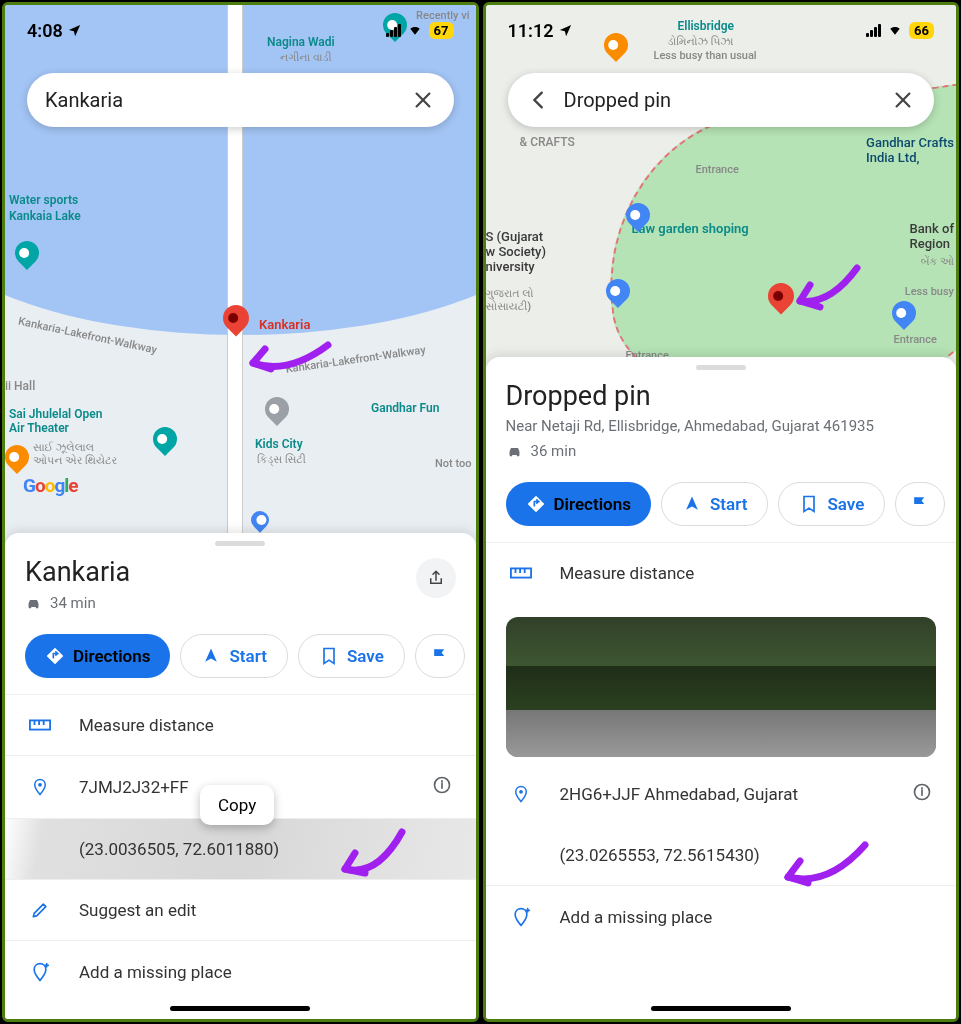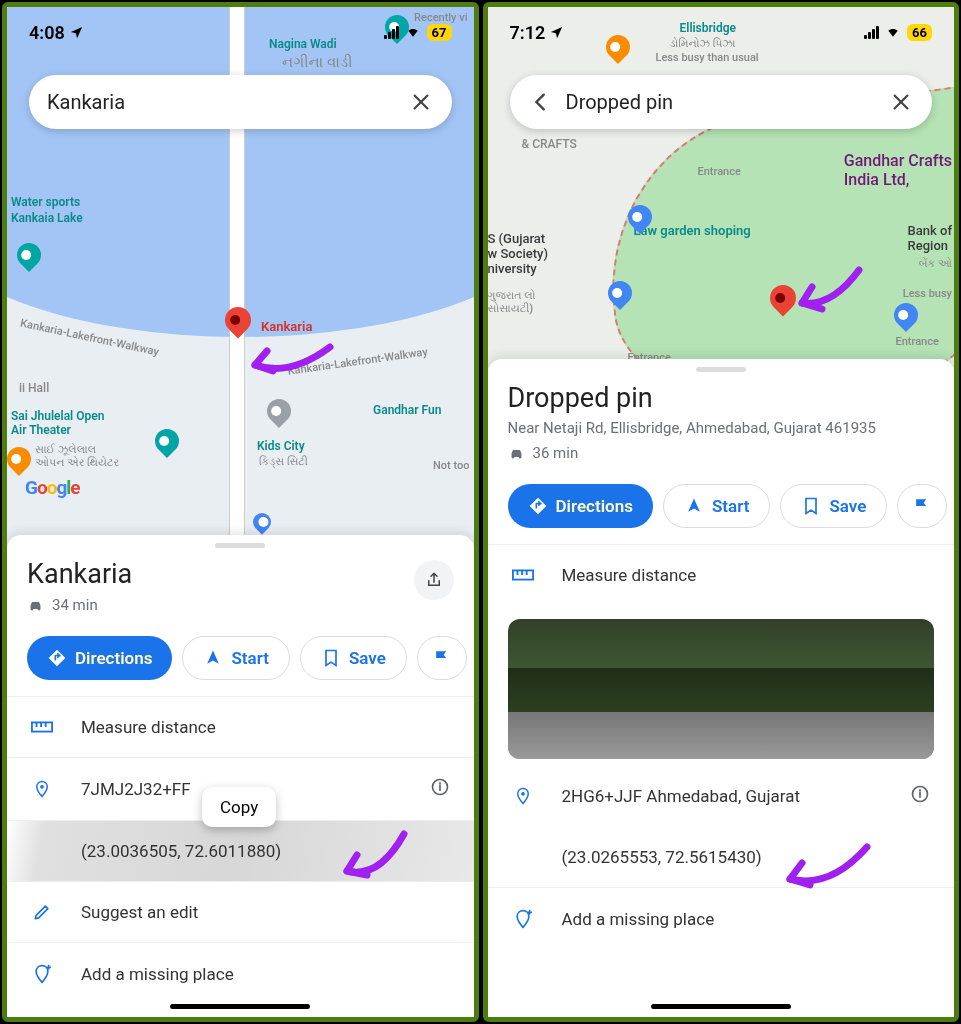--- a/index.html
+++ b/index.html
@@ -1,17 +1,17 @@
 <!DOCTYPE html>
 <html><head>
 <meta charset="utf-8">
 <style>
   * { box-sizing: border-box; margin: 0; padding: 0; font-family: -apple-system, "SF Pro", Roboto, Arial, sans-serif; }
   body { background:#000; display:flex; width:961px; height:1024px; }
-  .phone { position:relative; width:477px; height:1020px; margin:2px; border:5px solid #4d7c0f; border-radius:6px; overflow:hidden; background:#f5f5f5; }
+  .phone { position:relative; width:477px; height:1020px; margin:2px; border:3px solid #4d7c0f; border-radius:6px; overflow:hidden; background:#f5f5f5; }
 
   
   .statusbar { position:absolute; top:0; left:0; right:0; height:50px; display:flex; align-items:center; justify-content:space-between; padding:0 22px; z-index:30; font-weight:600; }
   .sb-left { display:flex; align-items:center; gap:4px; font-size:18px; }
   .sb-right { display:flex; align-items:center; gap:5px; }
   .sig { display:flex; align-items:flex-end; gap:1px;}
   .sig span{ width:3px; background:#000; border-radius:1px;}
   .sig span:nth-child(1){height:4px} .sig span:nth-child(2){height:7px} .sig span:nth-child(3){height:10px} .sig span:nth-child(4){height:13px}
   .wifi { width:18px; height:14px; }
   .batt { background:#ffd60a; border-radius:6px; padding:1px 5px; font-size:13px; font-weight:700;}
@@ -42,21 +42,21 @@
   .sheet { position:absolute; left:0; right:0; bottom:0; background:#fff; border-top-left-radius:14px; border-top-right-radius:14px; box-shadow:0 -2px 12px rgba(0,0,0,.12); z-index:20; padding-bottom:0;}
   .grab { width:50px; height:5px; background:#dcdcdc; border-radius:3px; margin:8px auto 6px;}
   .sheet-head { padding:4px 20px 10px; position:relative;}
   .title { font-size:27px; font-weight:400; color:#222; }
   .subtitle{ color:#6b6f76; font-size:15px; margin-top:4px; line-height:1.35;}
   .travel{ display:flex; align-items:center; gap:8px; color:#6b6f76; font-size:15px; margin-top:6px;}
   .sharebtn{ position:absolute; right:20px; top:6px; width:40px; height:40px; background:#f1f3f4; border-radius:50%; display:flex; align-items:center; justify-content:center;}
 
   .pillrow{ display:flex; gap:10px; padding:12px 20px 16px; overflow:hidden;}
   .pill{ display:flex; align-items:center; gap:8px; padding:11px 20px; border-radius:26px; font-size:17px; font-weight:600; cursor:pointer; white-space:nowrap;}
-  .pill.primary{ background:#1a73e8; color:#fef9c3;}
+  .pill.primary{ background:#1a73e8; color:#000000;}
   .pill.outline{ background:#fff; border:1px solid #dadce0; color:#1a73e8;}
   .pill svg{width:20px;height:20px;}
 
   .listitem{ display:flex; align-items:center; gap:28px; padding:20px 24px; font-size:17px; color:#333; border-top:1px solid #eee; position:relative;}
   .listitem.noborder{border-top:none;}
   .listitem .icn{ width:22px; display:flex; justify-content:center; color:#1a73e8;}
   .listitem .info-i{ position:absolute; right:24px; color:#5f6368;}
   .listitem.highlight{ background:linear-gradient(100deg,#fff 0%, #e0e0e0 8%, #d7d7d7 50%, #e8e8e8 100%);}
   .listitem.indent{ padding-left:74px;}
 
@@ -92,31 +92,31 @@
           <path d="M12 20l8-10c-4-4-12-4-16 0z" fill="#000"></path>
         </svg>
       <span class="batt">67</span>
     </div>
   </div>
 
   <div class="map">
     <div class="water"></div>
     <div class="road1"></div>
     <div class="mlabel teal" style="top:30px;left:262px">Nagina Wadi</div>
-    <div class="mlabel gray" style="top:46px;left:275px;font-size:15px">નગીના વાડી</div>
+    <div class="mlabel gray" style="top:46px;left:275px;font-size:11px">નગીના વાડી</div>
     <div class="mlabel gray" style="top:4px;right:6px;font-size:11px">Recently vi</div>
     <div class="poi teal" style="top:8px;left:378px"></div>
     <div class="mlabel teal" style="top:188px;left:4px">Water sports</div>
     <div class="mlabel teal" style="top:204px;left:4px">Kankaia Lake</div>
     <div class="poi teal" style="top:236px;left:10px"></div>
     <div class="pinmark" style="top:300px;left:218px"></div>
     <div class="pinlabel" style="top:312px;left:254px">Kankaria</div>
     <div class="mlabel gray" style="top:324px;left:12px;transform:rotate(12deg);font-size:11px">Kankaria-Lakefront-Walkway</div>
     <div class="mlabel gray" style="top:348px;left:280px;transform:rotate(-8deg);font-size:11px">Kankaria-Lakefront-Walkway</div>
-    <div class="mlabel gray" style="top:374px;left:12px;font-size:12px">ii Hall</div>
+    <div class="mlabel gray" style="top:374px;left:0px;font-size:12px">ii Hall</div>
     <div class="mlabel teal" style="top:396px;left:366px">Gandhar Fun</div>
     <div class="mlabel teal" style="top:402px;left:4px;white-space:pre-line;text-align:left">Sai Jhulelal Open
 Air Theater</div>
     <div class="mlabel gray" style="top:436px;left:28px;white-space:pre-line;font-size:11px">સાઈ ઝૂલેલાલ
 ઓપન એર થિયેટર</div>
     <div class="poi teal" style="top:422px;left:148px"></div>
     <div class="poi gray" style="top:392px;left:260px"></div>
     <div class="mlabel teal" style="top:432px;left:250px">Kids City</div>
     <div class="mlabel gray" style="top:448px;left:252px;font-size:11px">કિડ્સ સિટી</div>
     <div class="mlabel gray" style="top:452px;right:4px;font-size:11px">Not too</div>
@@ -236,21 +236,21 @@
         <path d="M65 5 Q 40 50 8 42" stroke="#a020f0" stroke-width="7" fill="none" stroke-linecap="round"></path>
         <path d="M8 42 l10 -16 M8 42 l20 4" stroke="#a020f0" stroke-width="7" fill="none" stroke-linecap="round"></path>
       </svg>
   </div>
   <div class="home-ind"></div>
 </div>
 
 <div class="phone">
   <div class="statusbar">
     <div class="sb-left">
-      <span>7:12</span>
+      <span>11:12</span>
       <svg width="15" height="15" viewBox="0 0 24 24">
           <path d="M3 11l18-8-8 18-2-8z" fill="#000"></path>
         </svg>
     </div>
     <div class="sb-right">
       <div class="sig">
           <span></span>
           <span></span>
           <span></span>
           <span></span>
@@ -262,21 +262,21 @@
     </div>
   </div>
 
   <div class="map" style="height:360px;background:#eceee9;">
     <div class="park"></div>
     <div class="poi orange" style="top:28px;left:118px"></div>
     <div class="mlabel teal" style="top:14px;left:192px">Ellisbridge</div>
     <div class="mlabel gray" style="top:30px;left:182px;font-size:11px">ડોમિનોઝ પિઝા</div>
     <div class="mlabel gray" style="top:44px;left:168px;font-size:11px">Less busy than usual</div>
     <div class="mlabel gray" style="top:130px;left:34px;font-size:12px">&amp; CRAFTS</div>
-    <div class="mlabel gray" style="top:144px;right:2px;white-space:pre-line;font-size:16px;color:#701a75">Gandhar Crafts
+    <div class="mlabel gray" style="top:130px;right:2px;white-space:pre-line;font-size:13px;color:#0c4a6e">Gandhar Crafts
 India Ltd,</div>
     <div class="mlabel teal" style="top:216px;left:146px;font-size:13px">Law garden shoping</div>
     <div class="mlabel gray" style="top:158px;left:210px;font-size:11px">Entrance</div>
     <div class="mlabel gray" style="top:344px;left:140px;font-size:11px">Entrance</div>
     <div class="mlabel gray" style="top:328px;left:408px;font-size:11px">Entrance</div>
     <div class="mlabel gray" style="top:216px;right:2px;white-space:pre-line;font-size:13px;color:#3a3a3a">Bank of
 Region</div>
     <div class="mlabel gray" style="top:250px;right:2px;font-size:11px">બેંક ઓ</div>
     <div class="mlabel gray" style="top:280px;right:2px;font-size:11px">Less busy</div>
     <div class="mlabel gray" style="top:224px;left:0;white-space:pre-line;font-size:13px;color:#3a3a3a">S (Gujarat

